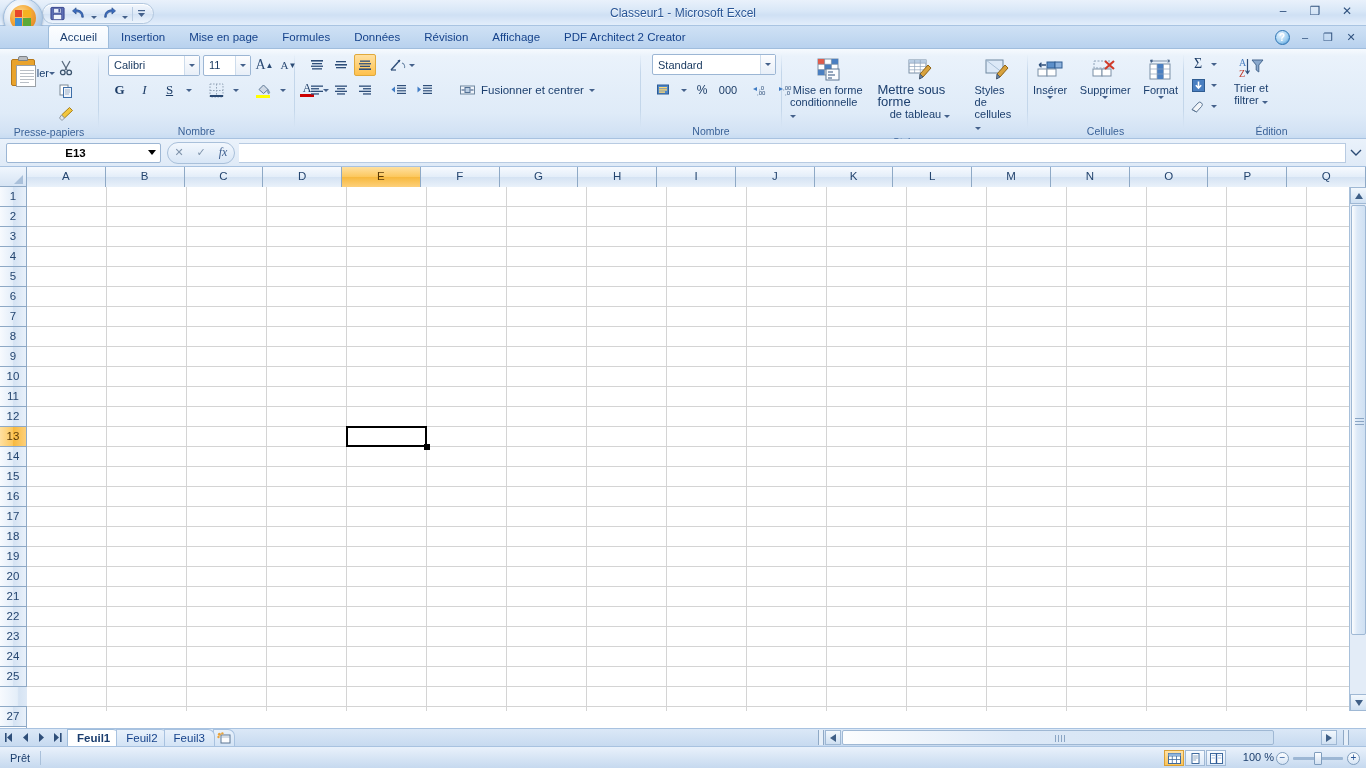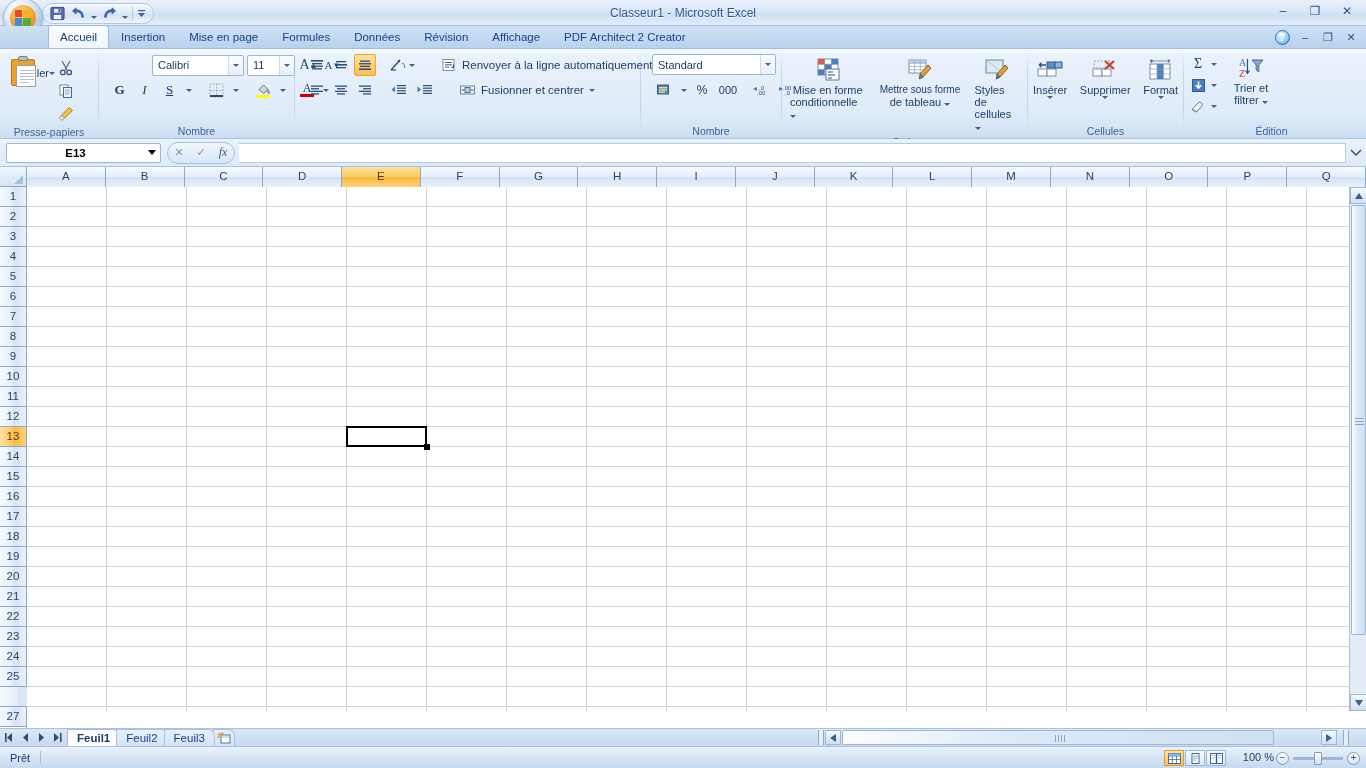--- a/index.html
+++ b/index.html
@@ -370,21 +370,21 @@
           </div>
         </div>
       </div>
       <div class="grp-label">Presse-papiers</div>
     </div>
     <div class="grp-sep"></div>
 
     <div class="grp" style="width:195px;">
       <div class="grp-body" style="flex-direction:column; gap:3px; padding-left:6px;">
         <div style="display:flex; gap:3px; align-items:center;">
-          <div class="combo" style="width:92px;margin-left:44px;">
+          <div class="combo" style="width:92px;">
             <span class="cv">Calibri</span>
             <span class="carrow">
                 <span class="tri-dn"></span>
               </span>
           </div>
           <div class="combo" style="width:48px;">
             <span class="cv">11</span>
             <span class="carrow">
                 <span class="tri-dn"></span>
               </span>
@@ -483,32 +483,20 @@
           <div class="btn" style="height:22px;padding:0 2px;">
             <svg width="18" height="16" viewBox="0 0 18 16">
               <path d="M2 13 L11 3" stroke="#2f4f7a" stroke-width="1.4"></path>
               <path d="M11 3 L8.4 3.2 L10.8 5.6 Z" fill="#2f4f7a"></path>
               <path d="M2 13 h5" stroke="#2f4f7a" stroke-width="1.2"></path>
               <path d="M13 6 a4 4 0 0 1 2.5 5" fill="none" stroke="#6a86a6" stroke-width="1.1"></path>
             </svg>
             <span class="tri-dn" style="margin-left:2px;"></span>
           </div>
           <div style="width:14px;"></div>
-          <div class="btn" style="height:22px; padding:0 4px; gap:5px;">
-            <svg width="16" height="14" viewBox="0 0 16 14">
-              <rect x="2" y="1.5" width="11" height="11" fill="#fff" stroke="#7b8fa6"></rect>
-              <g fill="#3a6298">
-                  <rect x="4" y="4" width="7" height="1"></rect>
-                  <rect x="4" y="6.3" width="7" height="1"></rect>
-                  <rect x="4" y="8.6" width="4" height="1"></rect>
-                </g>
-              <path d="M12.5 6.5 v3 h-2" fill="none" stroke="#2f4f7a" stroke-width="1.1"></path>
-            </svg>
-            <span style="font-size:11.5px;color:#1c3f6e;white-space:nowrap;">Renvoyer à la ligne automatiquement</span>
-          </div>
         </div>
         <div style="display:flex; gap:2px; align-items:center;">
           <div class="btn sm">
             <svg width="16" height="14" viewBox="0 0 16 14">
                 <g fill="#2f4f7a">
                   <rect x="2" y="2.5" width="12" height="1.3"></rect>
                   <rect x="2" y="5.1" width="8" height="1.3"></rect>
                   <rect x="2" y="7.7" width="12" height="1.3"></rect>
                   <rect x="2" y="10.3" width="8" height="1.3"></rect>
                 </g>
@@ -645,21 +633,21 @@
         <div class="btn big" style="width:98px;">
           <svg width="28" height="26" viewBox="0 0 28 26">
             <rect x="3" y="2" width="17" height="13" fill="#fff" stroke="#7b8fa6"></rect>
             <g fill="#b9cde3">
                 <rect x="3" y="2" width="17" height="3.2"></rect>
               </g>
             <path d="M3 5.2h17 M3 8.5h17 M3 11.8h17 M8.6 2v13 M14.3 2v13" stroke="#8fa4bb" stroke-width=".7"></path>
             <path d="M14 16 L22 7 L25 10 L17 19 Z" fill="#d8a23d" stroke="#8f6417"></path>
             <path d="M14 16 L17 19 L13.5 21 Z" fill="#6f87a1" stroke="#48596e"></path>
           </svg>
-          <span style="font-size:10px;color:#1c3f6e;line-height:12px;">Mettre sous forme</span>
+          <span style="font-size:13px;color:#1c3f6e;line-height:12px;">Mettre sous forme</span>
           <span style="font-size:11px;color:#1c3f6e;line-height:12px;">
             <span>de tableau</span>
             <span class="tri-dn" style="display:inline-block;"></span>
           </span>
         </div>
         <div class="btn big" style="width:56px;">
           <svg width="28" height="26" viewBox="0 0 28 26">
             <rect x="3" y="2" width="17" height="13" fill="#dce9f7" stroke="#6f879f"></rect>
             <path d="M3 2 L20 15" stroke="#9bb4cd" stroke-width=".8"></path>
             <path d="M14 16 L22 7 L25 10 L17 19 Z" fill="#d8a23d" stroke="#8f6417"></path>

